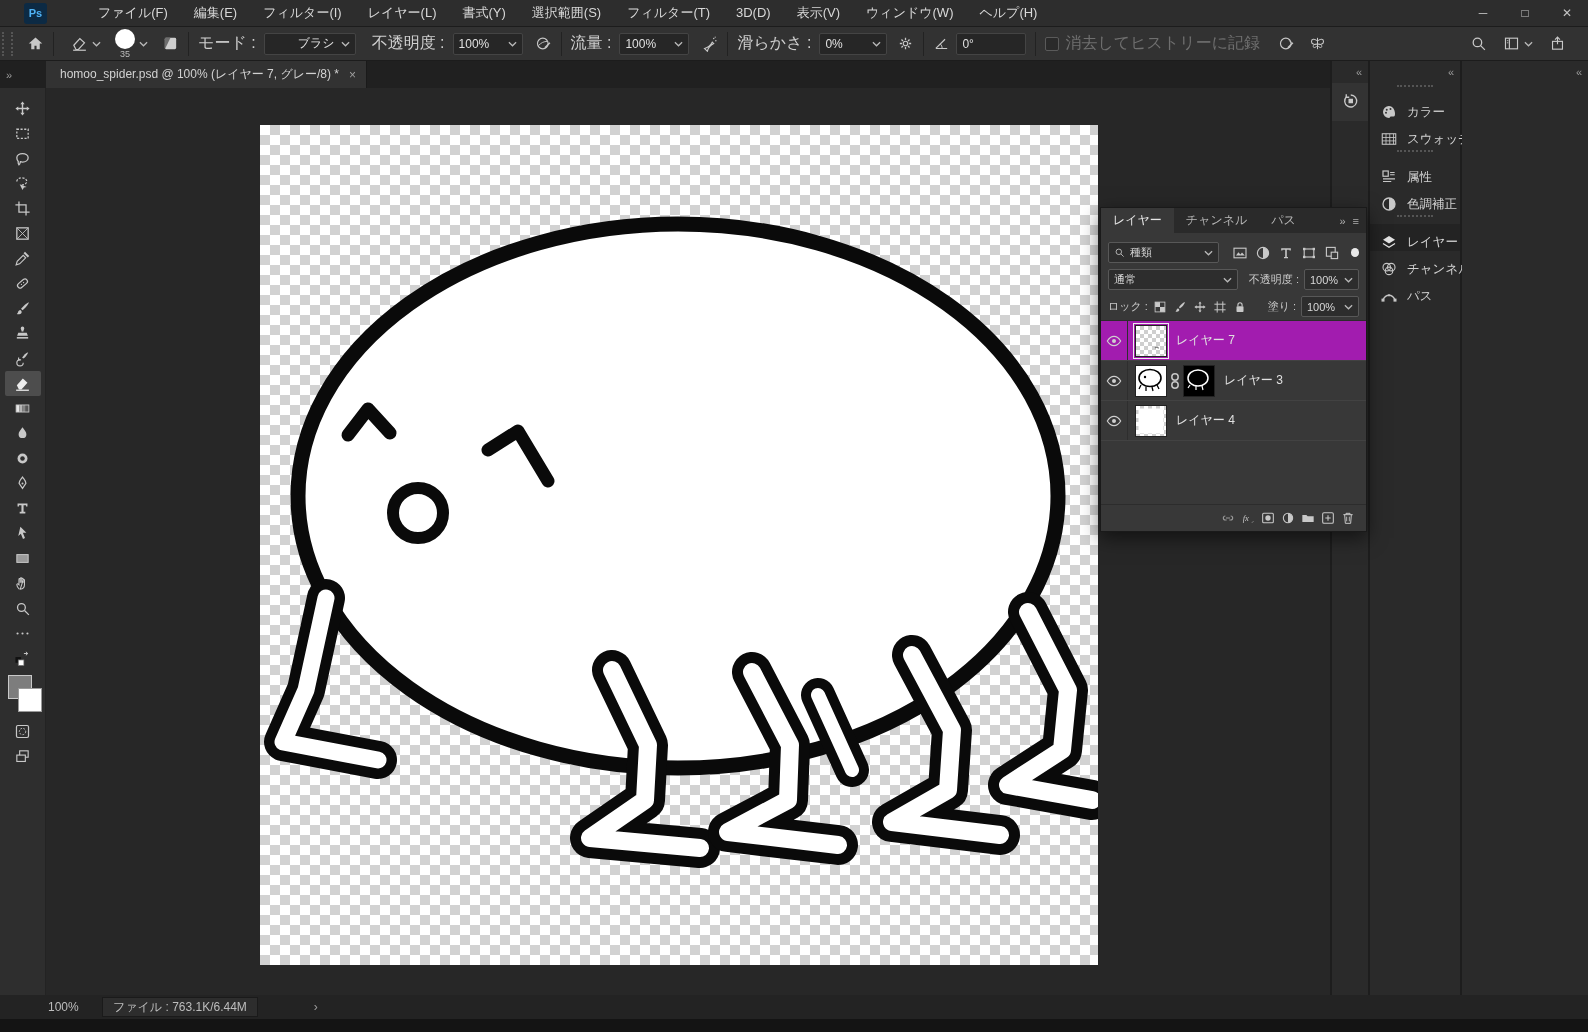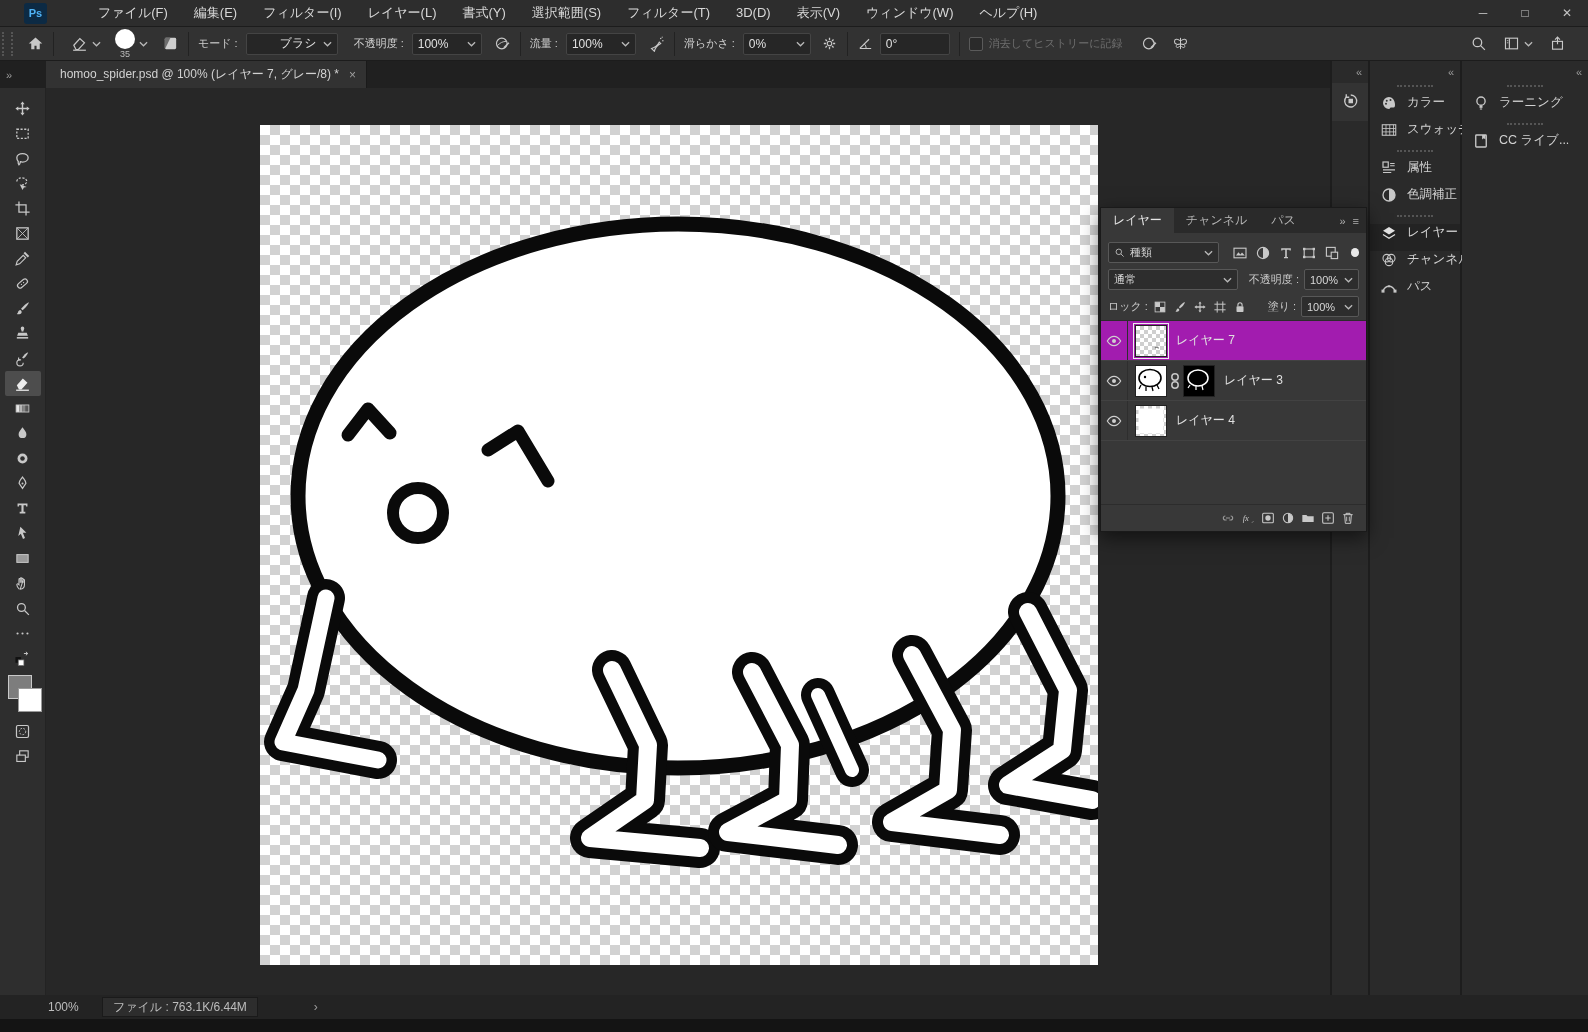--- a/index.html
+++ b/index.html
@@ -17,21 +17,21 @@
   .ps-logo{width:23px;height:21px;margin-left:24px;background:#0c2a44;border-radius:3px;display:flex;align-items:center;justify-content:center;color:#4fb3f6;font-size:11px;font-weight:bold;}
   .menu-items{display:flex;margin-left:38px;gap:0;}
   .menu-item{font-size:13px;color:#d8d8d8;padding:0 13px;line-height:26px;cursor:default;}
   .win-controls{margin-left:auto;display:flex;}
   .win-btn{width:42px;height:26px;display:flex;align-items:center;justify-content:center;color:#c3c3c3;font-size:12px;}
 
   
   #optionsbar{left:0;top:27px;width:1588px;height:34px;background:#323232;border-bottom:1px solid #1c1c1c;box-sizing:border-box;display:flex;align-items:center;}
   .grip{width:7px;height:24px;margin-left:2px;border-left:2px dotted #555;border-right:2px dotted #555;}
   .opt-sep{width:1px;height:24px;background:#222;margin:0 9px;}
-  .opt-label{font-size:11px;color:#cfcfcf;white-space:nowrap;}
+  .opt-label{font-size:16px;color:#cfcfcf;white-space:nowrap;}
   .opt-label.dis{color:#6f6f6f;}
   .opt-box{background:#262626;border:1px solid #444;border-radius:2px;height:20px;display:flex;align-items:center;padding:0 5px;font-size:12px;color:#e0e0e0;gap:6px;}
   .caret svg{width:9px;height:6px;}
   .tool-preset{display:flex;align-items:center;gap:4px;margin-left:8px;}
   .brush-preview{display:flex;flex-direction:column;align-items:center;margin-left:14px;line-height:1;}
   .brush-dot{width:20px;height:20px;border-radius:50%;background:#fff;}
   .brush-size{font-size:9px;color:#bdbdbd;margin-top:1px;}
   .chk{width:12px;height:12px;border:1px solid #5a5a5a;background:#2a2a2a;border-radius:2px;margin-right:6px;}
   .opt-right{margin-left:auto;display:flex;align-items:center;gap:16px;margin-right:22px;}
 
@@ -61,21 +61,21 @@
 
   
   #docks{left:1330px;top:61px;width:258px;height:934px;background:#1d1d1d;}
   .dock-col{position:absolute;top:0;bottom:0;background:#2a2a2a;}
   #colA{left:2px;width:36px;}
   #colB{left:40px;width:90px;}
   #colC{left:132px;width:126px;}
   .dock-head{height:22px;display:flex;align-items:center;justify-content:flex-end;padding-right:6px;color:#9b9b9b;font-size:11px;}
   .dock-group{background:#333333;margin:0 0 3px 0;padding:4px 0 6px 0;}
   .dock-grip{width:36px;height:3px;margin:2px auto 4px auto;border-top:2px dotted #555;}
-  .rail-item{height:27px;display:flex;align-items:flex-start;gap:9px;padding-left:10px;font-size:12.5px;color:#d2d2d2;white-space:nowrap;}
+  .rail-item{height:27px;display:flex;align-items:flex-end;gap:9px;padding-left:10px;font-size:12.5px;color:#d2d2d2;white-space:nowrap;}
   .rail-item svg{width:18px;height:18px;flex:none;}
   .rail-item.active{background:#232323;}
   .solo-icon{height:28px;display:flex;align-items:center;justify-content:center;}
   .solo-icon svg{width:18px;height:18px;}
 
   
   #layersPanel{left:1100px;top:207px;width:267px;height:325px;background:#383838;border:1px solid #1a1a1a;box-shadow:0 6px 18px rgba(0,0,0,.55);box-sizing:border-box;z-index:30;}
   .lp-tabs{height:25px;background:#2a2a2a;display:flex;align-items:stretch;}
   .lp-tab{padding:0 12px;display:flex;align-items:center;font-size:12px;color:#b9b9b9;}
   .lp-tab.active{background:#383838;color:#e6e6e6;}
@@ -636,44 +636,20 @@
               <rect x="18" y="15.5" width="4" height="4" fill="#c8c8c8"></rect>
               <circle cx="12" cy="11" r="1.5" fill="#c8c8c8"></circle>
             </svg>
           </span>
           <span>パス</span>
         </div>
       </div>
   </div>
   <div id="colC" class="dock-col">
     <div class="dock-head">«</div>
-    <div>
-
-    <div class="dock-grip"></div>
-        <div class="rail-item">
-          <span class="ic">
-            <svg viewBox="0 0 24 24">
-              <circle cx="12" cy="9.5" r="5.5" fill="none" stroke="#c8c8c8" stroke-width="1.8"></circle>
-              <path d="M10 15.5h4v3h-4z" fill="#c8c8c8"></path>
-              <path d="M10.5 20h3" stroke="#c8c8c8" stroke-width="1.4"></path>
-            </svg>
-          </span>
-          <span>ラーニング</span>
-        </div>
-        <div class="dock-grip"></div>
-        <div class="rail-item">
-          <span class="ic">
-            <svg viewBox="0 0 24 24">
-              <rect x="5" y="4" width="14" height="16" rx="1" fill="none" stroke="#c8c8c8" stroke-width="1.8"></rect>
-              <path d="M13.5 4v6l2.2-1.7L18 10V4z" fill="#c8c8c8"></path>
-            </svg>
-          </span>
-          <span>CC ライブ...</span>
-        </div>
-      </div>
   </div>
 </div>
 
 <div id="layersPanel" class="abs">
   <div class="lp-tabs">
 
   <div class="lp-tab active">レイヤー</div>
       <div class="lp-tab">チャンネル</div>
       <div class="lp-tab">パス</div>
     </div>

